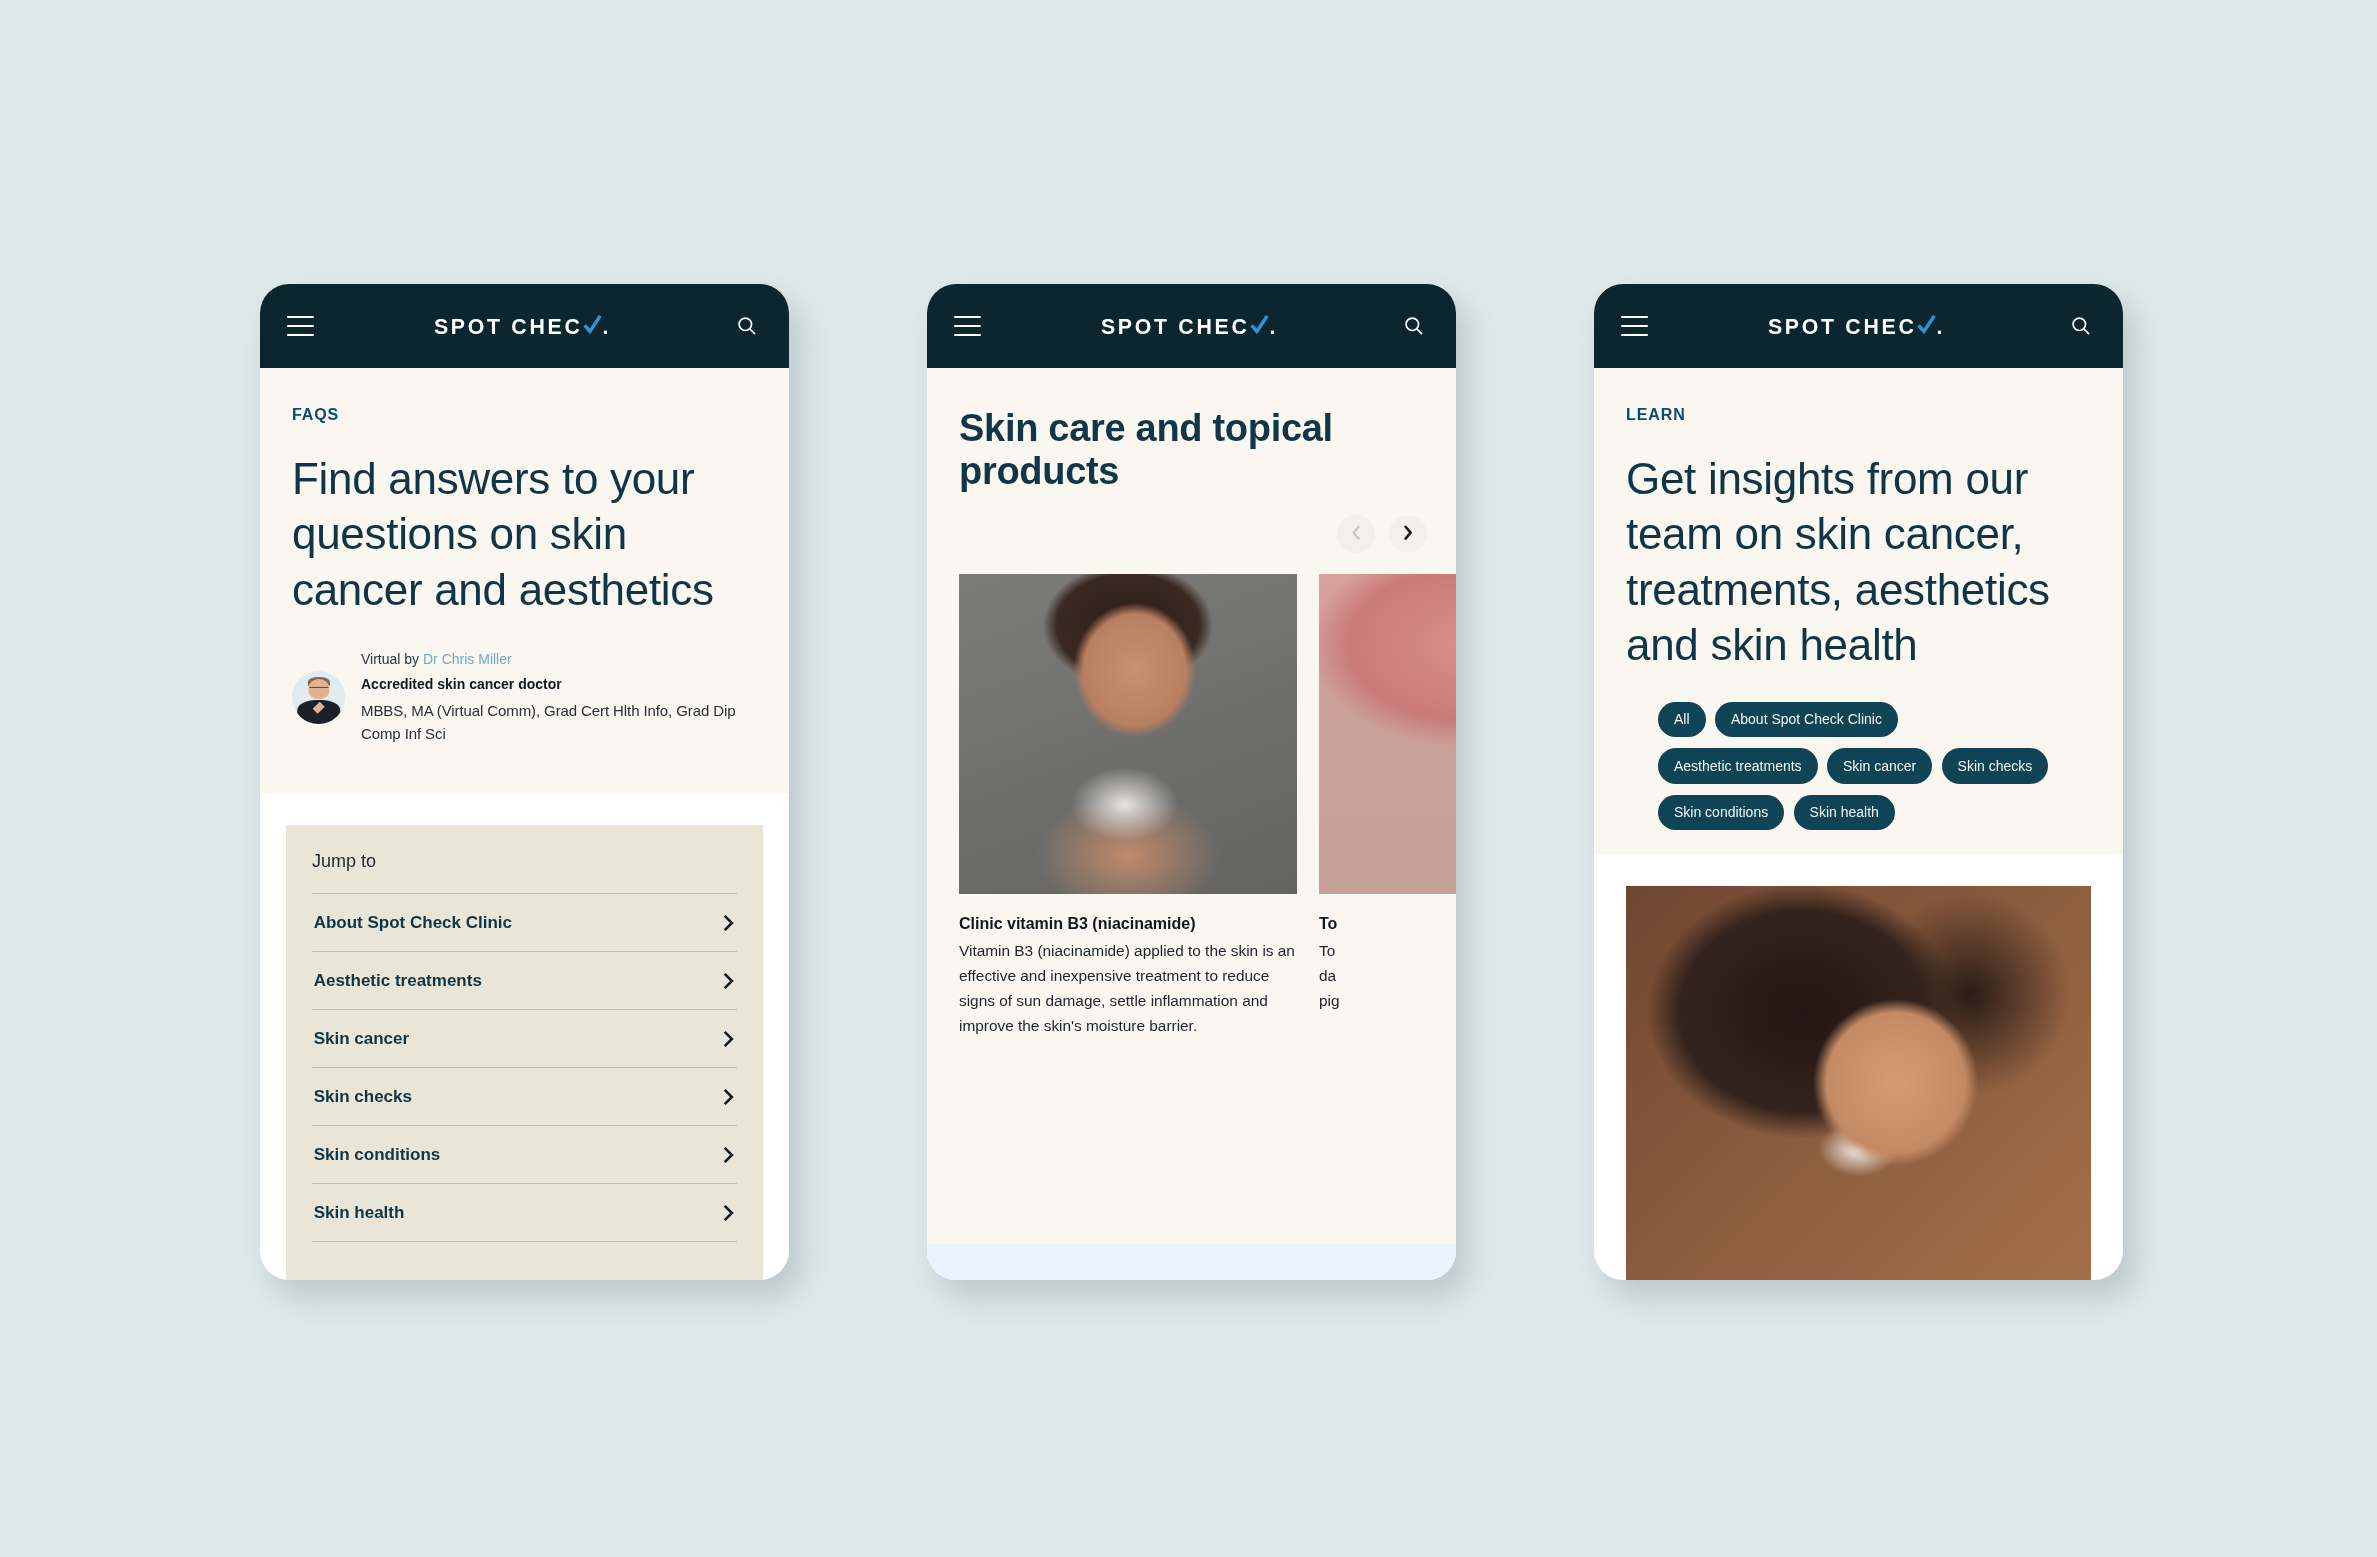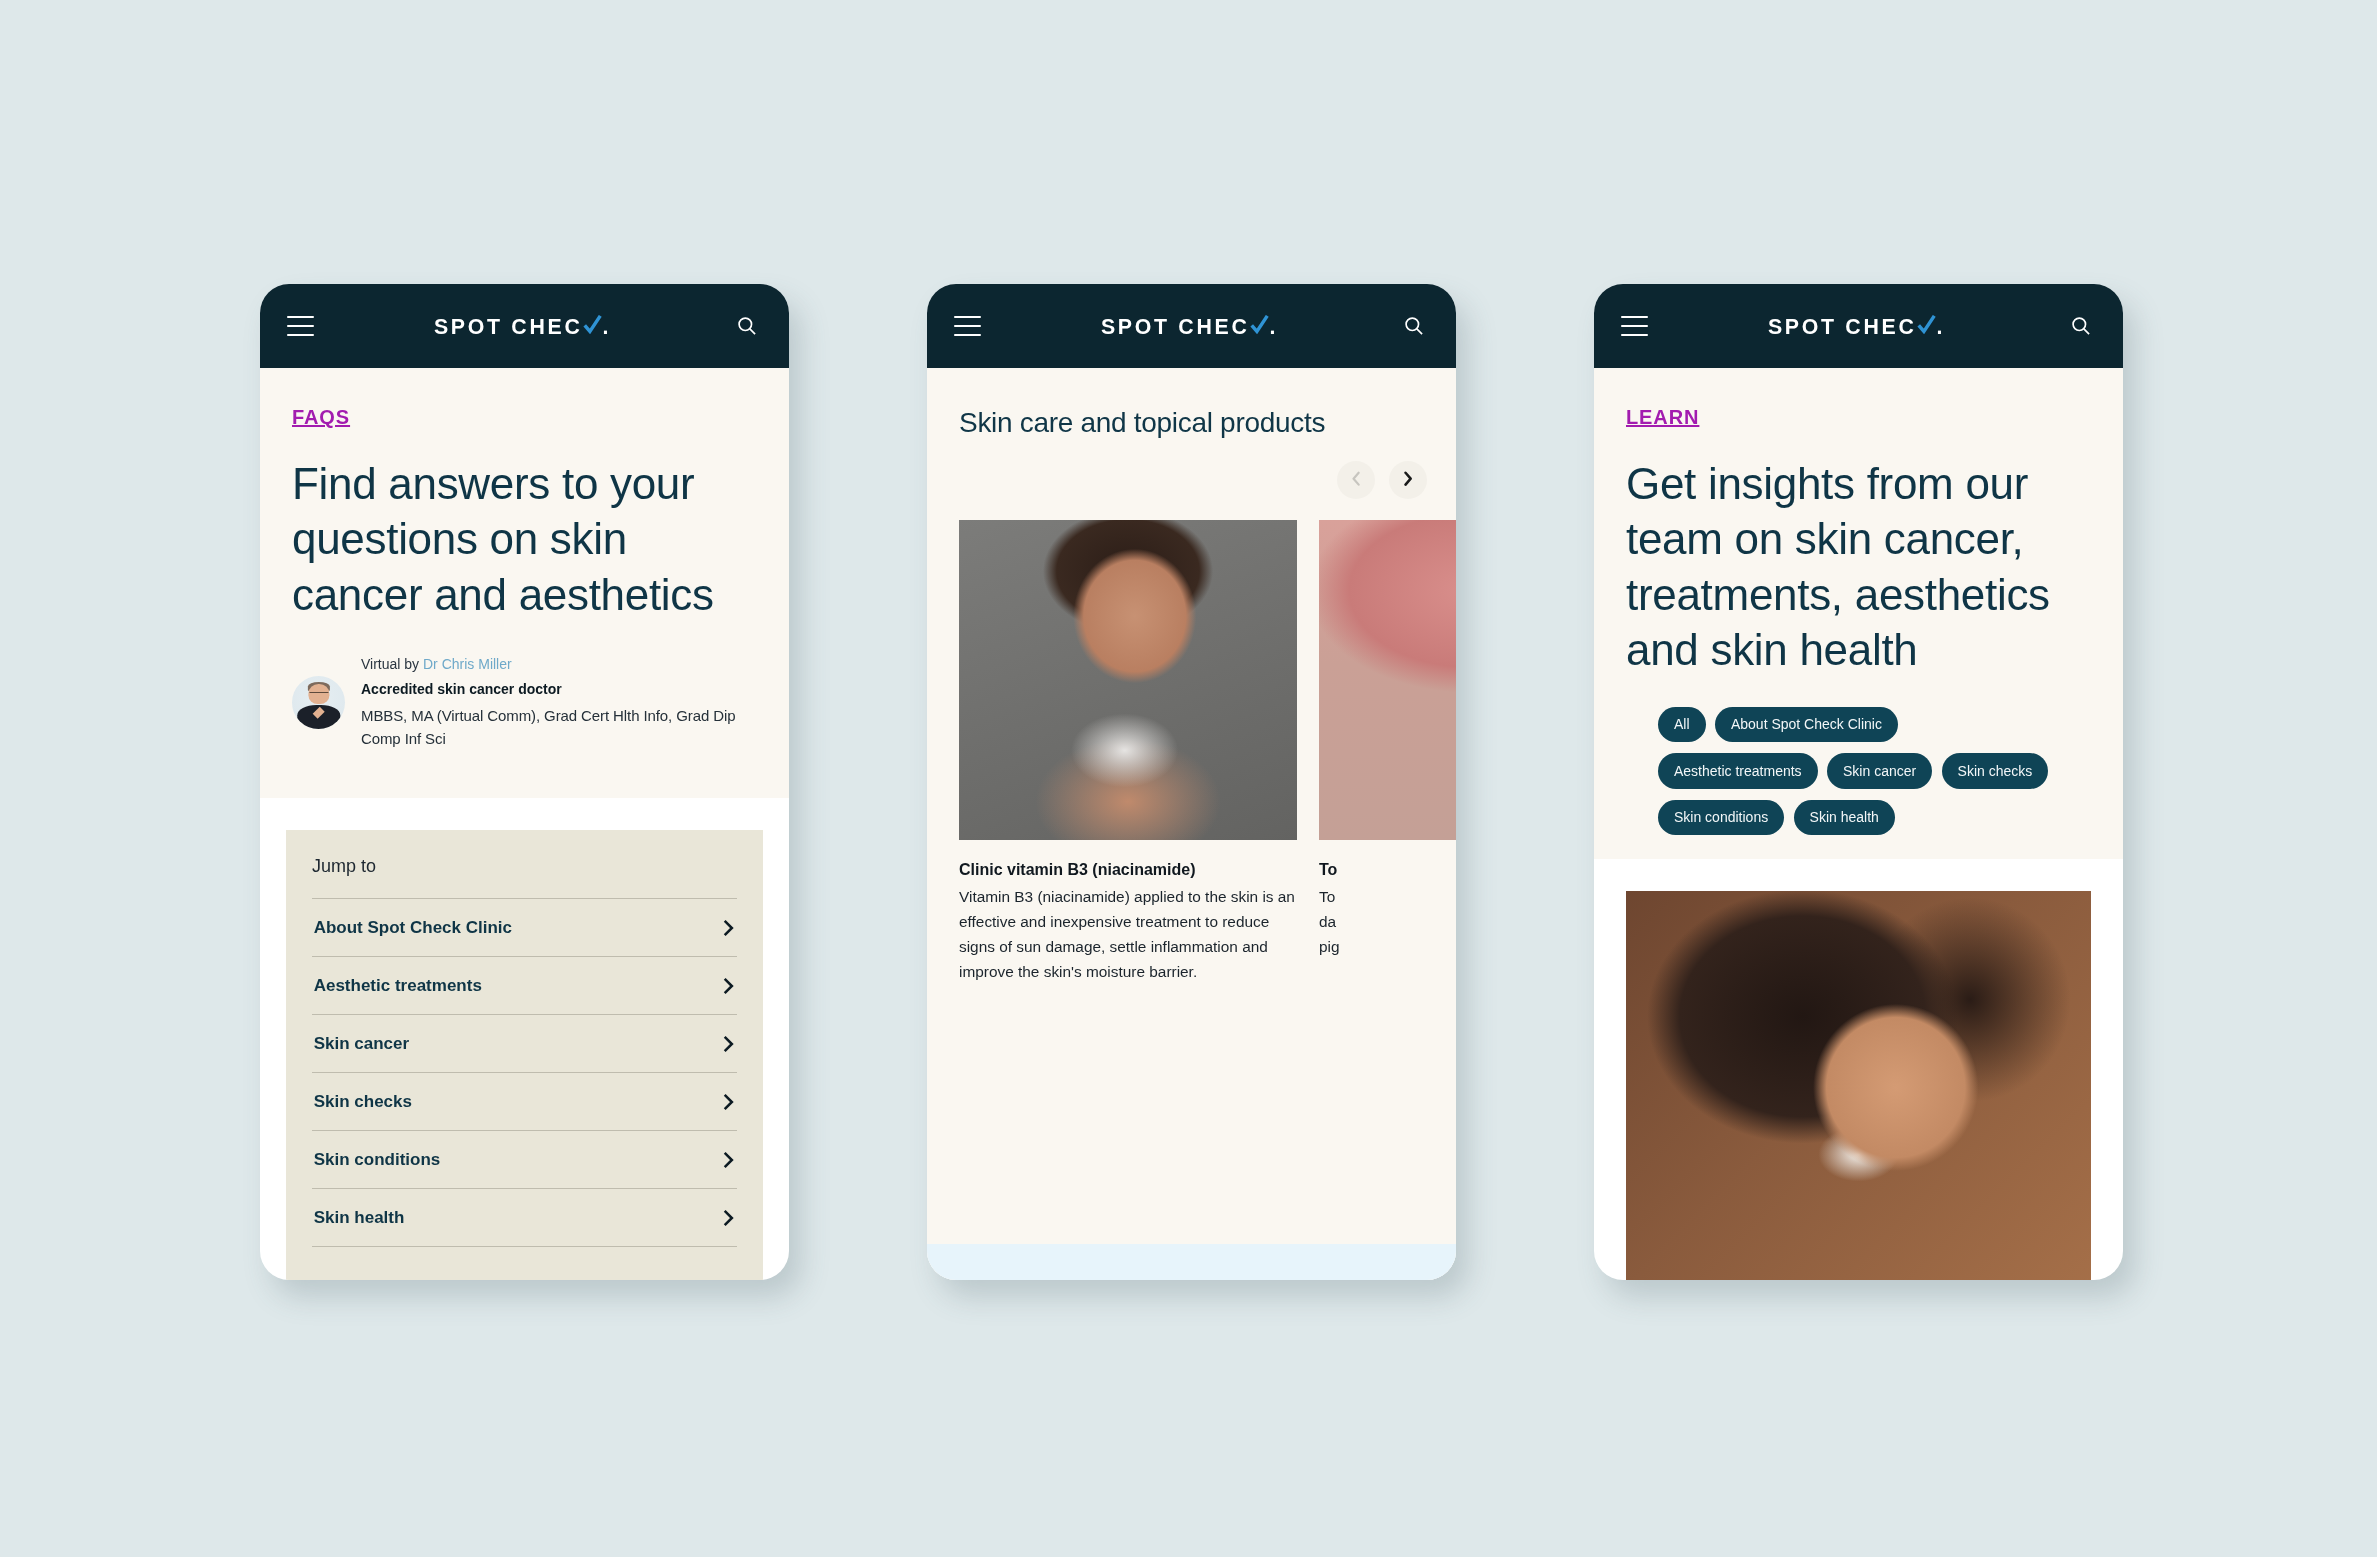--- a/index.html
+++ b/index.html
@@ -38,21 +38,21 @@
   .logo { display:flex; align-items:baseline; letter-spacing: 2.7px; font-weight: 700; font-size: 21.3px; color:#ffffff; }
   .logo .tick {
     display:inline-block; position:relative; width:19px; height:21.3px; margin-left:0.9px;
   }
   .logo .tick svg { position:absolute; left:0; top:2.6px; }
   .logo .dot { color:#ffffff; font-weight:700; }
   .searchbtn { width:31px; height:31px; display:flex; align-items:center; justify-content:center; cursor:pointer; }
 
   
   .hero { background:#faf7f1; padding: 38px 32px 0 32px; }
-  .eyebrow { font-size: 20px; font-weight: 700; letter-spacing: 0.9px; color:#a21caf;text-decoration:underline; }
+  .eyebrow { font-size: 16px; font-weight: 700; letter-spacing: 0.9px; color:#0c4a6e; }
   .hero h1 {
     margin-top: 27px;
     font-size: 44px;
     line-height: 1.26;
     font-weight: 400;
     color:#0f3546;
     letter-spacing:-0.3px;
   }
 
   
@@ -84,21 +84,21 @@
     padding: 19px 3.4px 18px 1.7px;
     cursor:pointer;
   }
   .jrow:last-of-type { border-bottom: 0.9px solid #bfbcae; }
   .jrow span.lbl { font-size:17px; font-weight:700; color:#0f3546; }
   .chev { color:#0c1a22; font-size:19px; font-weight:700; line-height:1; }
   .chev svg { display:block; }
 
   
   .p2body { background:#faf7f1; padding: 39px 0 0 0; height: calc(100% - 84px); position:relative; }
-  .p2body h2 { font-size:28px; font-weight:400; color:#103647; padding: 0 32px; letter-spacing:-0.3px; }
+  .p2body h2 { font-size:38px; font-weight:700; color:#103647; padding: 0 32px; letter-spacing:-0.3px; }
   .p2body p.intro { margin-top: 34px; padding: 0 32px; font-size:16px; line-height:1.66; color:#1b242c; }
   .carousel-nav { display:flex; gap:13.7px; justify-content:flex-end; padding: 22px 29px 0 0; }
   .navbtn { width:38px; height:38px; border-radius:50%; background:#f3f0e9; display:flex; align-items:center; justify-content:center; cursor:pointer; }
   .navbtn.disabled svg { stroke:#c7c5bf; }
   .navbtn svg { stroke:#1a1a1a; }
   .cards { display:flex; gap:22px; padding: 20.5px 0 0 32px; }
   .card { flex: 0 0 338px; }
   .card .pic { width:338px; height:320px; overflow:hidden; position:relative; }
   .card .cap-h { font-size:16px; font-weight:700; color:#10181f; margin-top:21.3px; }
   .card .cap-b { font-size:15.4px; line-height:1.62; color:#1b242c; margin-top:6px; }

